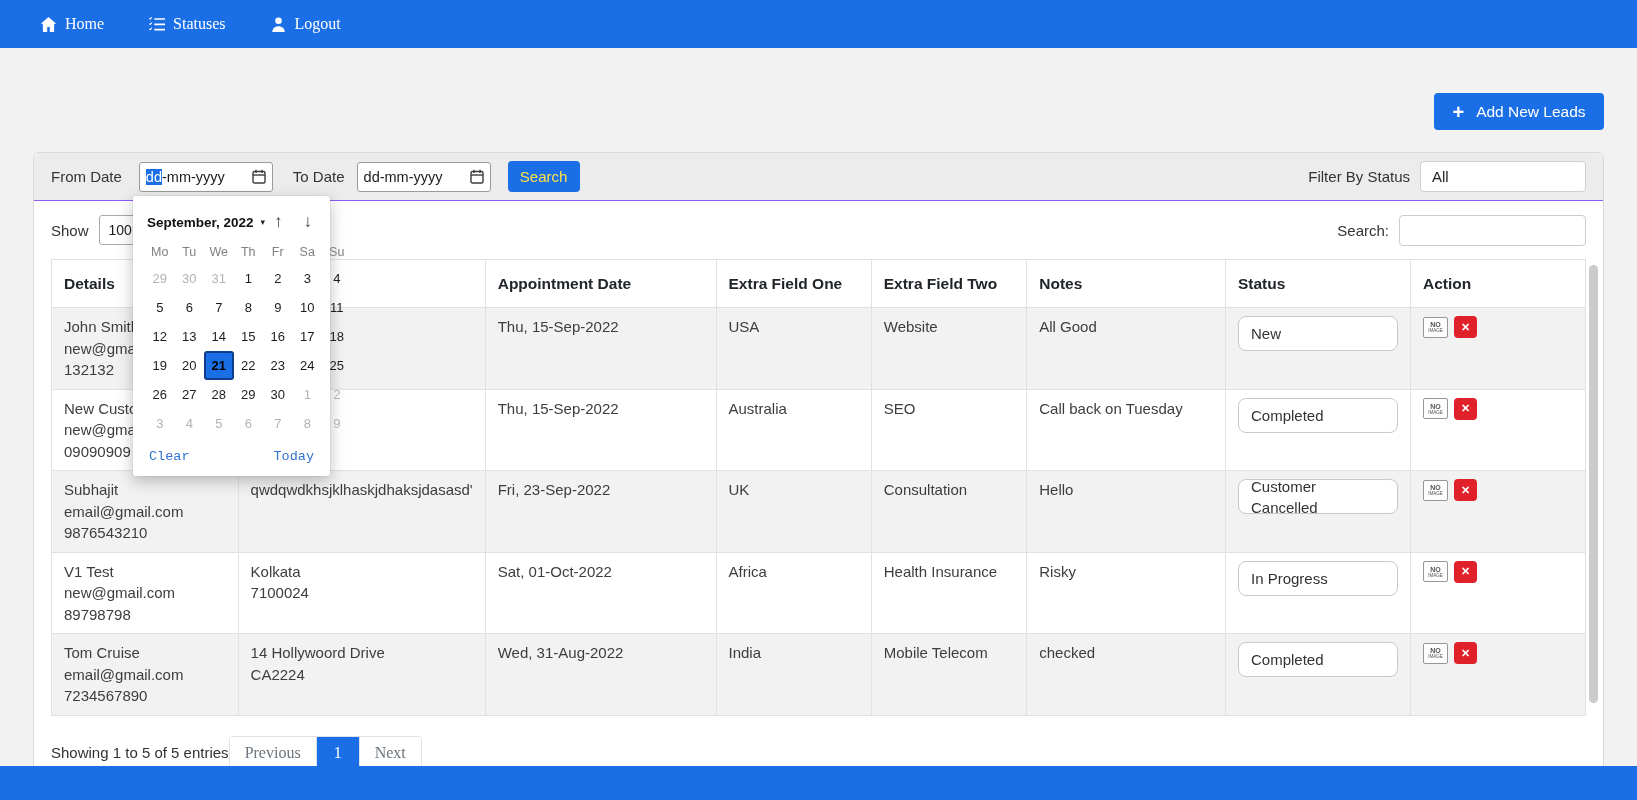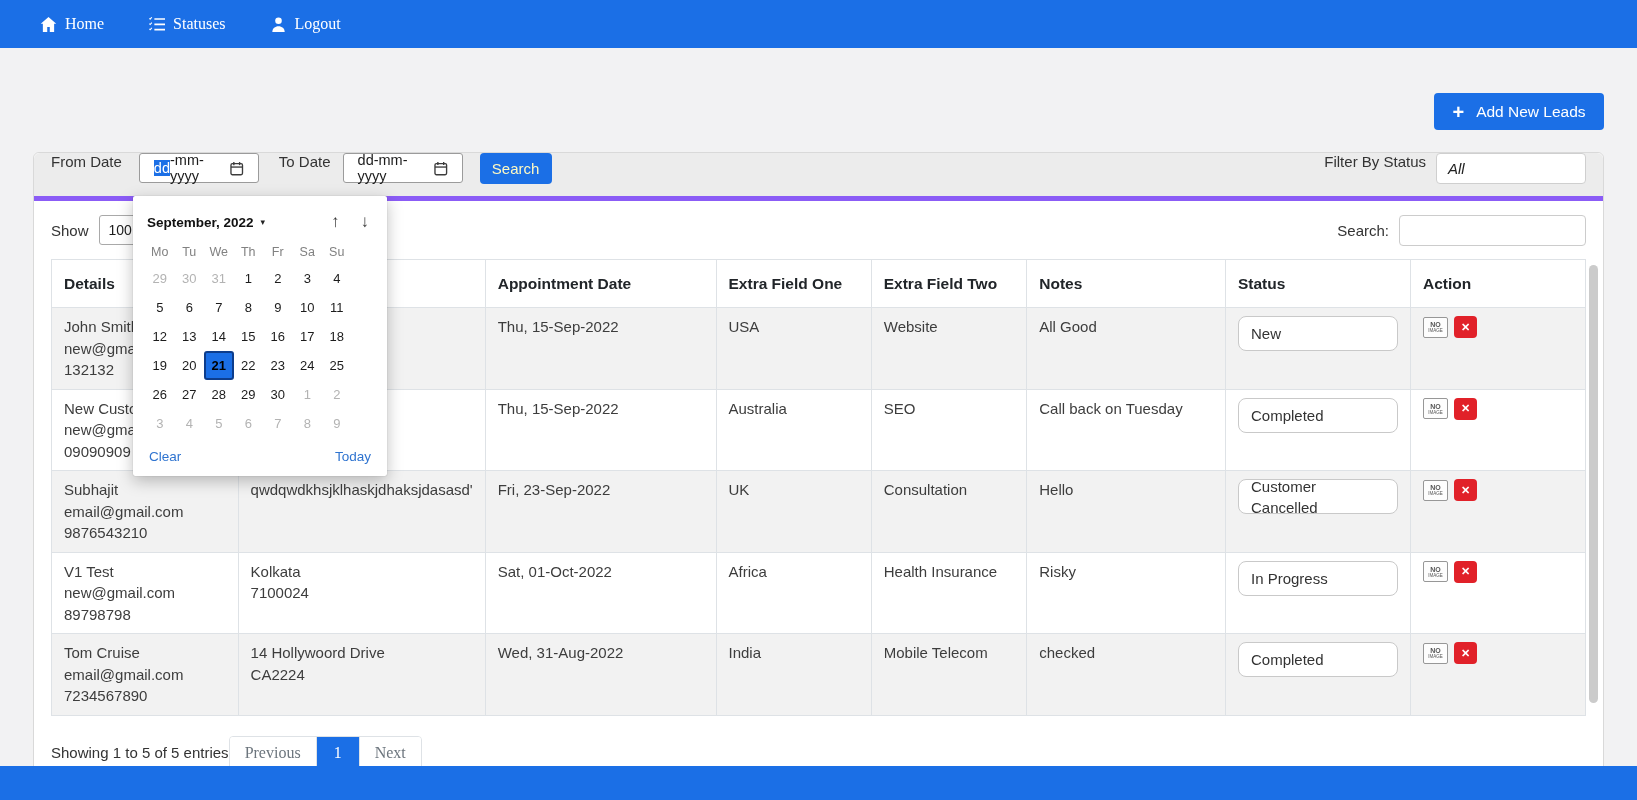--- a/index.html
+++ b/index.html
@@ -39,41 +39,41 @@
     border-radius:4px;font-size:15.5px;display:flex;align-items:center;
     justify-content:center;gap:12px;cursor:pointer;
     font-family:"Liberation Sans",sans-serif;
   }
   .add-plus{font-size:20px;font-weight:bold;line-height:1;}
   
   .card{
     margin:22px 33px 0;background:#fff;border:1px solid #d9d9d9;border-radius:6px;
   }
   .filter-bar{
-    height:48px;background:var(--strip-bg);border-bottom:5px solid #8b5cf6;
-    border-radius:6px 6px 0 0;display:flex;align-items:flex-start;padding:0 17px;
+    height:48px;background:var(--strip-bg);border-bottom:1px solid #8b5cf6;
+    border-radius:6px 6px 0 0;display:flex;align-items:center;padding:0 17px;
     font-size:15px;color:#333;
   }
   .fb-label{white-space:nowrap;}
   .date-input{
-    width:120px;height:30px;border:1px solid #9b9b9b;border-radius:3px;background:#fff;
-    display:flex;align-items:center;padding:0 14px;font-size:14.5px;color:#1c1c1c;cursor:text;
+    width:134px;height:30px;border:1px solid #9b9b9b;border-radius:3px;background:#fff;
+    display:flex;align-items:center;padding:0 6px;font-size:14.5px;color:#1c1c1c;cursor:text;
   }
   .date-input .seg-sel{background:var(--accent);color:#fff;}
   .cal-ico{margin-left:auto;display:inline-flex;width:14px;height:15px;}
   .cal-ico svg{width:100%;height:100%;stroke:#3c3c3c;fill:none;}
   .search-btn{
-    margin-left:17px;width:72px;height:31px;background:var(--accent);color:#fef9c3;
+    margin-left:17px;width:72px;height:31px;background:var(--accent);color:#fde047;
     border:none;border-radius:4px;font-size:15px;cursor:pointer;
     font-family:"Liberation Sans",sans-serif;
   }
   .fb-spacer{flex:1;}
   .select-box{
-    width:150px;height:31px;background:#fff;border:1px solid #cfcfcf;border-radius:4px;
-    display:flex;align-items:center;padding:0 11px;font-size:15px;color:#222;cursor:pointer;font-style:italic;
+    width:166px;height:31px;background:#fff;border:1px solid #cfcfcf;border-radius:4px;
+    display:flex;align-items:center;padding:0 11px;font-size:15px;color:#222;cursor:pointer;
   }
   
   .card-body{background:#fff;padding:0 17px 0;border-radius:0 0 6px 6px;position:relative;}
   .toolbar{height:58px;display:flex;align-items:center;font-size:15px;color:#333;}
   .show-select{
     margin-left:10px;width:76px;height:30px;border:1px solid #a9a9a9;border-radius:3px;
     display:flex;align-items:center;justify-content:space-between;
     padding:0 5px 0 9px;font-size:14px;color:#1c1c1c;background:#fff;cursor:pointer;
   }
   .spin{display:flex;flex-direction:column;font-size:7px;line-height:5px;color:#444;}
@@ -122,41 +122,41 @@
   }
   .pagination{
     display:flex;border:1px solid var(--border);border-radius:4px;overflow:hidden;
     font-family:"Liberation Serif","DejaVu Serif",serif;font-size:16px;background:#fff;
   }
   .page-btn{padding:7px 15px;color:#6c757d;background:#fff;cursor:pointer;border-right:1px solid var(--border);}
   .page-btn:last-child{border-right:none;}
   .page-btn.active{background:var(--accent);color:#fff;padding:7px 17px;}
   
   .calendar-popup{
-    position:absolute;left:133px;top:196px;width:254px;background:#fff;z-index:40;
+    position:absolute;left:133px;top:196px;width:197px;background:#fff;z-index:40;
     box-shadow:0 0 1px rgba(0,0,0,.35),0 5px 16px rgba(0,0,0,.25);
     border-radius:2px;padding:12px 12px 12px;font-size:13px;color:#1c1c1c;
   }
   .cal-header{display:flex;align-items:center;margin:4px 2px 13px;}
   .cal-month{font-weight:bold;font-size:13.5px;color:#111;display:flex;align-items:center;gap:7px;cursor:pointer;}
   .cal-caret{font-size:9px;color:#222;}
   .cal-arrows{margin-left:auto;display:flex;gap:21px;font-size:17px;color:#3a3a3a;padding-right:4px;}
   .cal-arrow{cursor:pointer;}
   .cal-weekdays{display:grid;grid-template-columns:repeat(7,29.5px);text-align:center;
     color:#818181;font-size:12.5px;margin-bottom:5px;}
   .cal-grid{display:grid;grid-template-columns:repeat(7,29.5px);grid-auto-rows:29px;text-align:center;}
   .cal-day{line-height:29px;cursor:pointer;color:#1c1c1c;}
   .cal-day.muted{color:#b3b3b3;}
   .cal-day.selected{
     background:var(--accent);color:#000000;font-weight:bold;border:2px solid #0d3d8c;
     border-radius:3px;line-height:25px;
   }
   .cal-footer{display:flex;justify-content:space-between;margin-top:11px;padding:0 4px;
     font-size:13.5px;color:#2f74d0;}
-  .cal-link{cursor:pointer;}
+  .cal-link{cursor:pointer;font-family:Liberation Mono, monospace;}
   
   .footer-bar{position:absolute;left:0;right:0;bottom:0;height:34px;background:var(--accent);}
 </style>
 </head>
 <body>
 
 <div class="page">
 
   <div class="navbar">
     <div class="nav-item">

